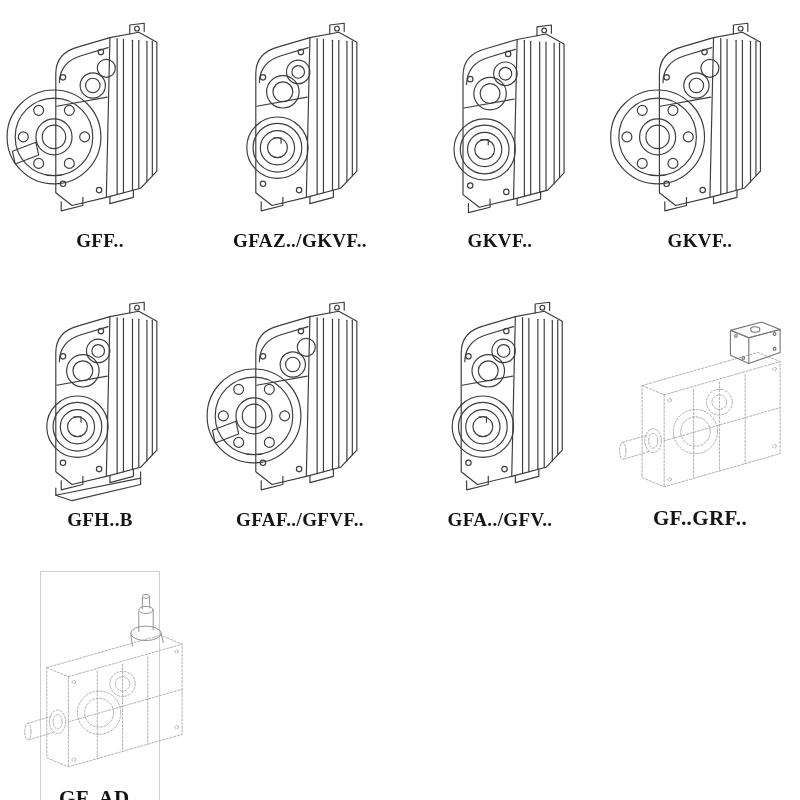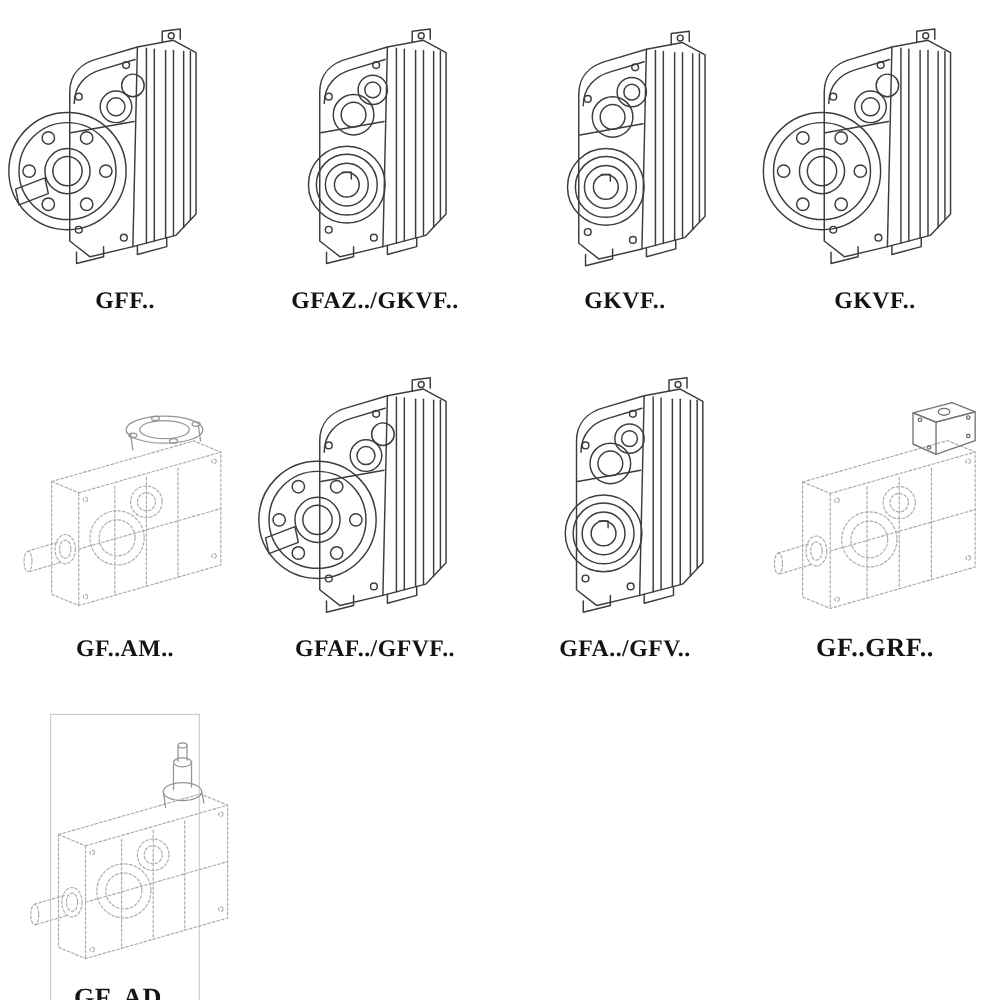--- a/index.html
+++ b/index.html
@@ -189,34 +189,31 @@
     <svg class="drawing" viewBox="0 0 210 235">
       <g class="solid" transform="translate(4,0)">
           <use href="#gb-housing"></use>
           <use href="#gb-flange"></use>
         </g>
     </svg>
     <figcaption class="label">GKVF..</figcaption>
   </figure>
 
 
-
-  <figure class="cell">
-    <svg class="drawing" viewBox="0 0 210 235">
-      <g transform="translate(0,14)">
-        <g class="ghost">
-            <use href="#gb-body2"></use>
-          </g>
-        <g class="attach">
-            <use href="#gb-am"></use>
-          </g>
-      </g>
-    </svg>
-    <figcaption class="label">GF..AM..</figcaption>
-  </figure>
+  <figure class="cell">
+    <svg class="drawing" viewBox="0 0 210 235">
+      <g class="solid">
+          <use href="#gb-housing"></use>
+          <use href="#gb-hollow"></use>
+          <use href="#gb-base"></use>
+        </g>
+    </svg>
+    <figcaption class="label">GFH..B</figcaption>
+  </figure>
+
 
 
   <figure class="cell">
     <svg class="drawing" viewBox="0 0 210 235">
       <g class="solid">
           <use href="#gb-housing"></use>
           <use href="#gb-flange"></use>
           <use href="#gb-shaft"></use>
         </g>
     </svg>

